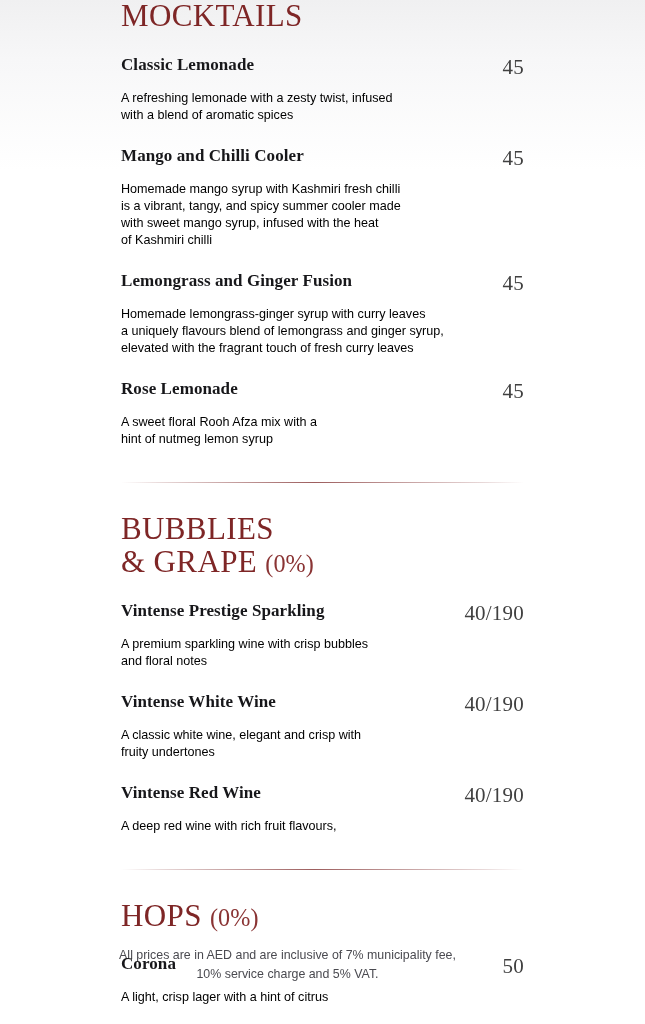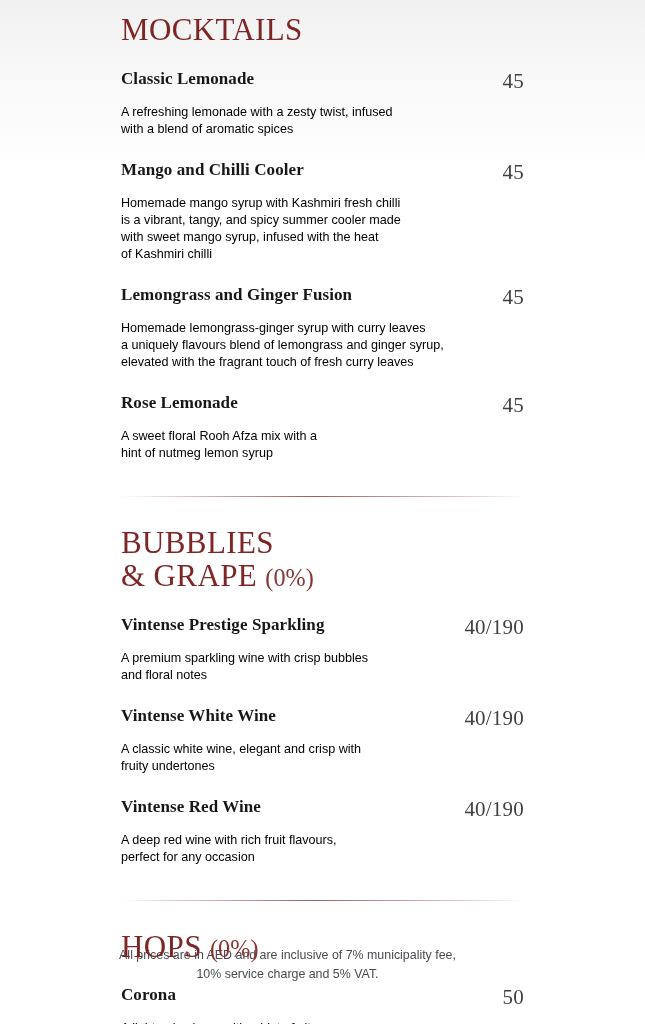--- a/index.html
+++ b/index.html
@@ -35,21 +35,21 @@
 
   
   .section-head {
     color: #7e2626;
     font-family: "Liberation Serif", "DejaVu Serif", serif;
     font-weight: 400;
     letter-spacing: 0.012em;
     line-height: 1.06;
     margin: 0;
   }
-  .section-head.mocktails { font-size: 31px; padding-top: 14px; }
+  .section-head.mocktails { font-size: 31px; padding-top: 0; }
   .section-head.bubblies  { font-size: 31px; }
   .section-head.hops      { font-size: 31px; }
   .head-pct {
     font-size: 0.78em;
     color: #8a3434;
     letter-spacing: 0.005em;
   }
   .head-line { display: block; }
 
   
@@ -216,21 +216,20 @@
       </div>
     </div>
 
     <div class="item">
       <div class="item-row">
         <div class="item-name">Vintense Red Wine</div>
         <div class="item-price">40/190</div>
       </div>
       <div class="item-desc">
         <span>A deep red wine with rich fruit flavours,</span>
-        <span>perfect for any occasion</span>
       </div>
     </div>
 
   </div>
 
   <div class="divider"></div>
 
   <h1 class="section-head hops group-gap-head">
     <span>HOPS</span> <span class="head-pct">(0%)</span>
   </h1>

